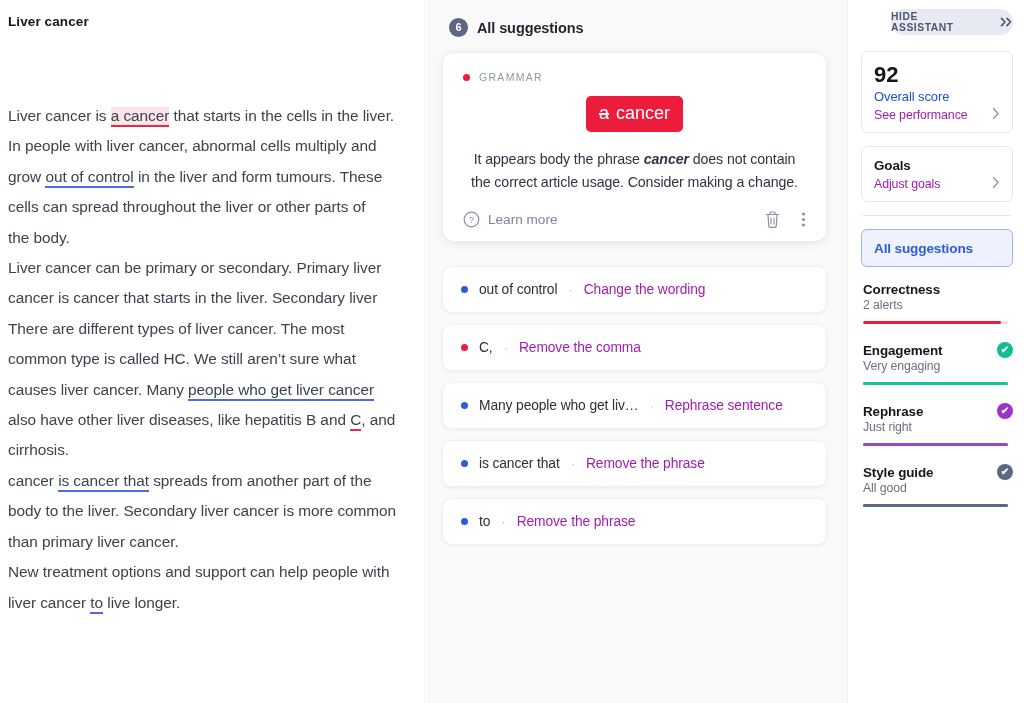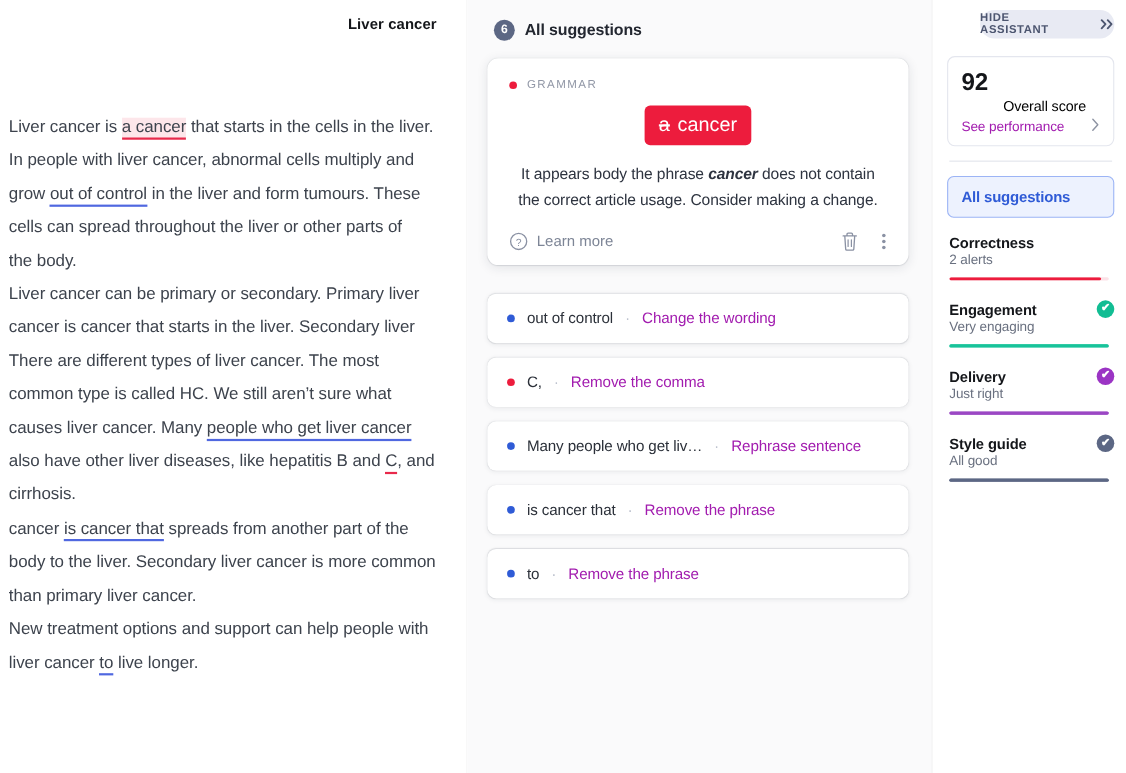--- a/index.html
+++ b/index.html
@@ -20,21 +20,20 @@
     position: relative;
     overflow: hidden;
   }
   .doc-title {
     font-size: 13.5px;
     font-weight: bold;
     color: #14161a;
     letter-spacing: 0.1px;
     margin-bottom: 72px;
     padding-left: 2px;
-    text-align: right;
   }
   .doc-body {
     font-size: 15.4px;
     line-height: 30.4px;
     color: #3d434d;
     padding-left: 2px;
     letter-spacing: -0.05px;
   }
   .doc-para { margin: 0; }
   .hl-red {
@@ -148,21 +147,21 @@
     height: 26px; margin: 0 0 16px 30px;
     font-size: 10.3px; font-weight: bold; letter-spacing: 0.55px;
     color: #4d5670; cursor: pointer;
   }
   .asst-card {
     border: 1px solid #e4e6ee; border-radius: 7px;
     padding: 11px 12px 10px 12px; margin-bottom: 13px;
     background: #ffffff;
   }
   .score-num { font-size: 22px; font-weight: bold; color: #14161a; line-height: 1.05; }
-  .score-lbl { font-size: 13px; color: #000000; margin-top: 3px; letter-spacing: -0.1px; margin-left: 38px; }
+  .score-lbl { font-size: 13px; color: #1d4ed8; margin-top: 3px; letter-spacing: -0.1px; }
   .card-link-row {
     display: flex; align-items: center; justify-content: space-between;
     margin-top: 3px;
   }
   .card-link { font-size: 12.4px; color: #a21caf; letter-spacing: -0.1px; }
   .chev { color: #8e94a3; font-size: 14px; line-height: 1; }
   .goals-title { font-size: 13.4px; font-weight: bold; color: #14161a; letter-spacing: -0.1px; }
 
   .thin-div { height: 1px; background: #e2e4ec; margin: 13px 2px 13px 2px; }
 
@@ -307,20 +306,31 @@
       <div class="card-link-row">
         <span class="card-link">See performance</span>
         <span class="chev">
           <svg width="8" height="13" viewBox="0 0 8 13" fill="none">
               <path d="M1.5 1.5L6 6.5l-4.5 5" stroke="#8e94a3" stroke-width="1.3" stroke-linecap="round" stroke-linejoin="round"></path>
             </svg>
         </span>
       </div>
     </div>
 
+    <div class="asst-card">
+      <div class="goals-title">Goals</div>
+      <div class="card-link-row">
+        <span class="card-link">Adjust goals</span>
+        <span class="chev">
+          <svg width="8" height="13" viewBox="0 0 8 13" fill="none">
+              <path d="M1.5 1.5L6 6.5l-4.5 5" stroke="#8e94a3" stroke-width="1.3" stroke-linecap="round" stroke-linejoin="round"></path>
+            </svg>
+        </span>
+      </div>
+    </div>
 
     <div class="thin-div"></div>
 
     <div class="all-sugg-btn">All suggestions</div>
 
     <div id="metrics">
         <div class="metric">
           <div class="metric-head">
             <div class="metric-name">Correctness</div>
           </div>
@@ -334,21 +344,21 @@
             <div class="metric-name">Engagement</div>
             <span class="check" style="background: rgb(18, 189, 147);">✔</span>
           </div>
           <div class="metric-sub">Very engaging</div>
           <div class="bar" style="background: rgb(24, 195, 154);">
             <div class="bar-fill" style="background: rgb(24, 195, 154); width: 100%;"></div>
           </div>
         </div>
         <div class="metric">
           <div class="metric-head">
-            <div class="metric-name">Delivery</div>
+            <div class="metric-name">Rephrase</div>
             <span class="check" style="background: rgb(155, 52, 196);">✔</span>
           </div>
           <div class="metric-sub">Just right</div>
           <div class="bar" style="background: rgb(155, 71, 196);">
             <div class="bar-fill" style="background: rgb(155, 71, 196); width: 100%;"></div>
           </div>
         </div>
         <div class="metric">
           <div class="metric-head">
             <div class="metric-name">Style guide</div>

